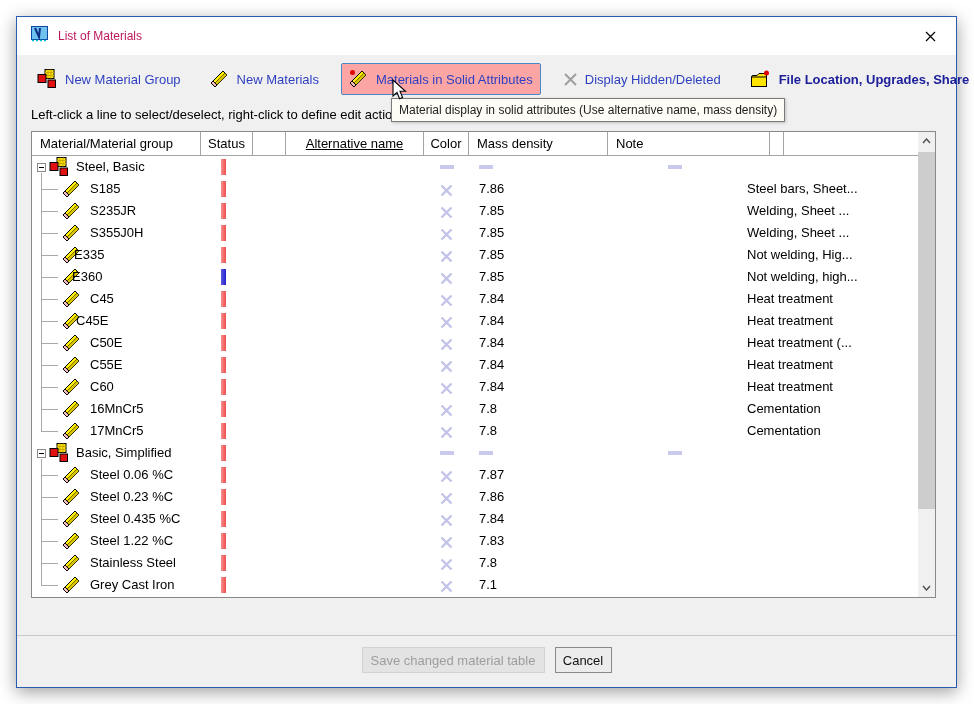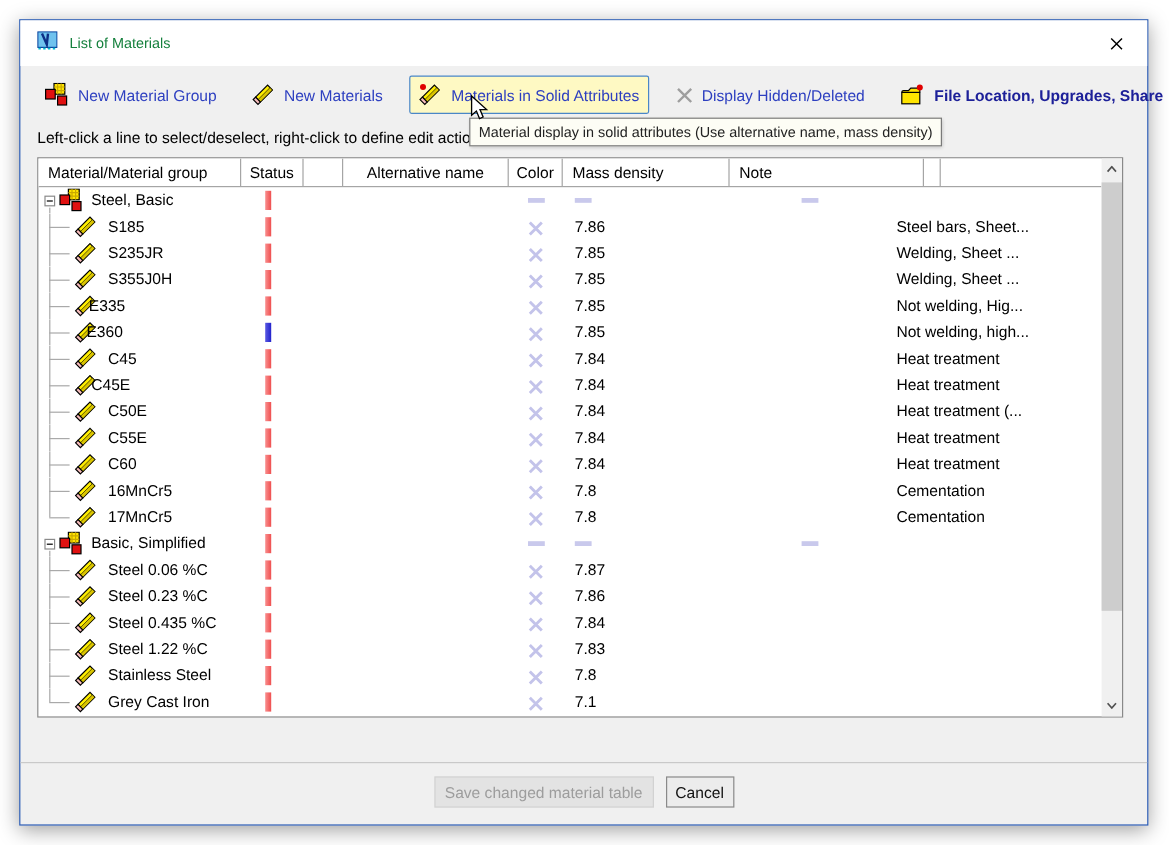--- a/index.html
+++ b/index.html
@@ -1,24 +1,24 @@
 <!DOCTYPE html>
 <html><head>
 <meta charset="utf-8">
 <style>
   * { margin:0; padding:0; box-sizing:border-box; }
   html,body { width:974px; height:704px; background:#fff; font-family:"Liberation Sans", sans-serif; overflow:hidden; }
   .dialog { position:absolute; left:16px; top:16px; width:941px; height:672px; background:#f0f0f0;
             border:1px solid #2a5bb4; box-shadow:0 4px 16px rgba(0,0,0,.38); }
   .titlebar { height:38px; background:#fff; display:flex; align-items:center; padding:0 12px 0 14px; }
-  .title { font-size:12px; color:#15803d; margin-left:10px; flex:1; }
+  .title { font-size:12px; color:#be185d; margin-left:10px; flex:1; }
   .close-btn { width:28px; height:28px; display:flex; align-items:center; justify-content:center; }
   .toolbar { display:flex; align-items:center; padding:8px 0 6px 13px; gap:15px; }
   .tbtn { display:flex; align-items:center; gap:7px; font-size:13px; color:#2d3fc0; padding:5px 7px; white-space:nowrap; }
-  .tbtn.active { background:#fef9c3; border:1px solid #4a87c7; border-radius:2px; }
+  .tbtn.active { background:#fca5a5; border:1px solid #4a87c7; border-radius:2px; }
   .tbtn.bold { color:#1d2099; font-weight:bold; }
   .instruction { position:absolute; left:14px; top:90px; font-size:13px; color:#000; }
   .tooltip { position:absolute; left:374px; top:81px; z-index:30; background:#fdfdf5; border:1px solid #7a7a7a;
              font-size:12px; color:#222; padding:4px 7px; white-space:nowrap; box-shadow:1px 1px 3px rgba(0,0,0,.2); }
   .cursor { position:absolute; left:374px; top:62px; z-index:40; }
   .table { position:absolute; left:14px; top:114px; width:905px; height:467px; background:#fff;
            border:1px solid #898989; display:flex; }
   .table-main { width:886px; position:relative; overflow:hidden; }
   .header { display:flex; height:24px; background:#fff; border-bottom:1px solid #a5a5a5; }
   .hcell { border-right:1px solid #a5a5a5; font-size:13px; color:#000; display:flex; align-items:center;
@@ -127,21 +127,21 @@
         <path d="M2 1 L2 17 L6 13.5 L8.6 19.8 L11.6 18.5 L9 12.3 L14.5 12.3 Z" fill="#fff" stroke="#000" stroke-width="1.1"></path>
       </svg>
   </div>
 
   <div class="table">
     <div class="table-main">
       <div class="header" id="hdr">
           <div class="hcell" style="width: 169px;">Material/Material group</div>
           <div class="hcell center" style="width: 52px;">Status</div>
           <div class="hcell" style="width: 33px;"></div>
-          <div class="hcell center" style="width: 138px;">Alternative name</div>
+          <div class="hcell center" style="width: 138px; text-decoration: underline;">Alternative name</div>
           <div class="hcell center" style="width: 45px;">Color</div>
           <div class="hcell" style="width: 139px;">Mass density</div>
           <div class="hcell" style="width: 162px;">Note</div>
           <div class="hcell" style="width: 14px;"></div>
         </div>
       <div class="rows" id="rows">
           <div class="row">
             <div class="cell" style="width:169px">
               <span class="vline below"></span>
               <span class="expander"></span>

